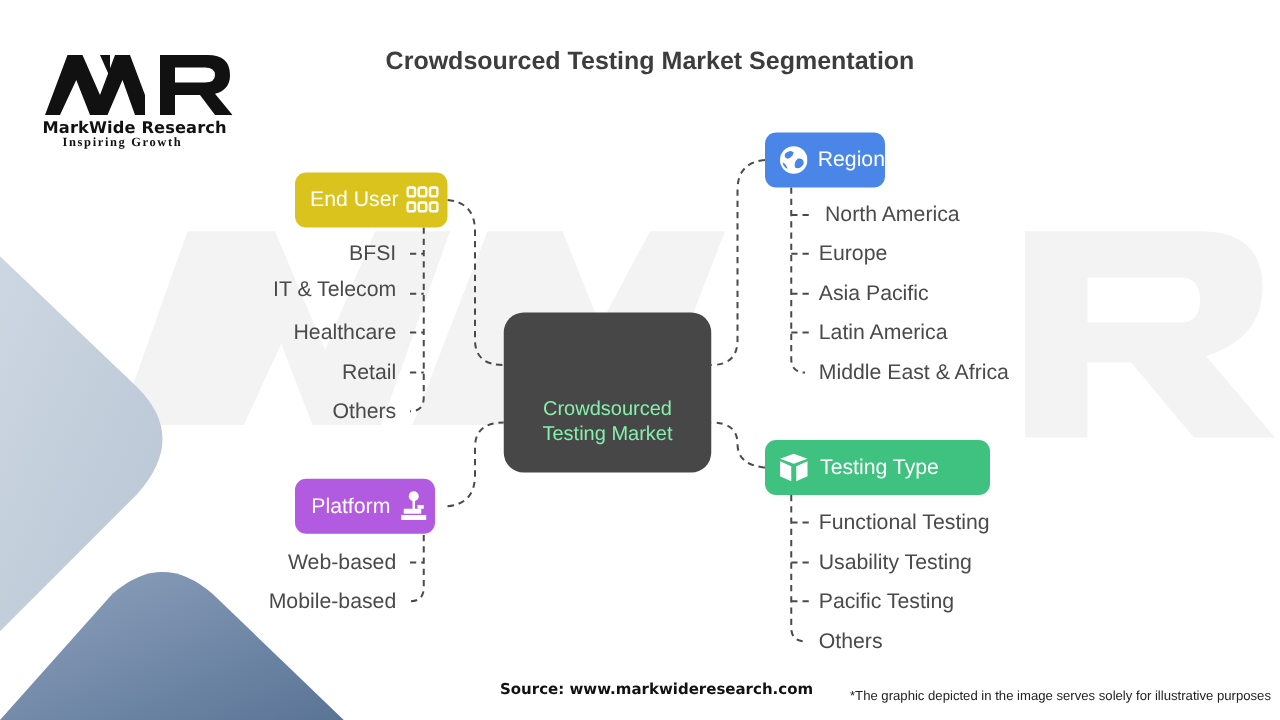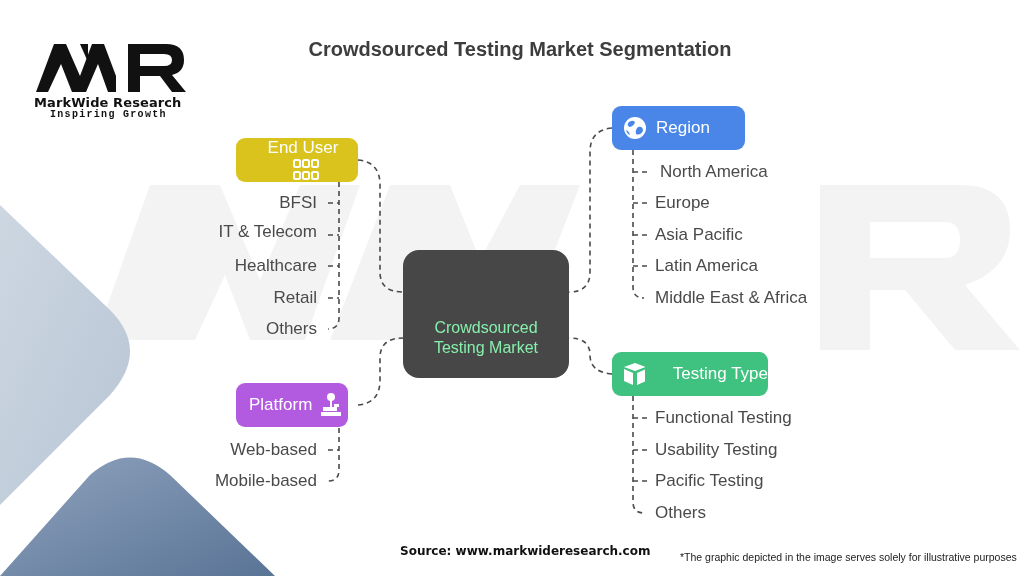--- a/index.html
+++ b/index.html
@@ -1,20 +1,20 @@
 <!DOCTYPE html>
 <html><head>
 <meta charset="utf-8">
 <style>
   html, body { margin:0; padding:0; }
   body { width:1024px; height:576px; position:relative; overflow:hidden; background:#ffffff; font-family:"Liberation Sans", sans-serif; }
   .abs { position:absolute; }
   .bg-svg { position:absolute; left:0; top:0; }
   .logo-text { position:absolute; left:34px; top:95px; font-family:"DejaVu Sans", sans-serif; font-weight:bold; font-size:13px; color:#111; letter-spacing:0.1px; }
-  .logo-sub { position:absolute; left:50px; top:109px; font-family:Liberation Mono, monospace; font-weight:bold; font-size:10px; color:#111; letter-spacing:1.3px; }
+  .logo-sub { position:absolute; left:50px; top:109px; font-family:Liberation Serif, serif; font-weight:bold; font-size:10px; color:#111; letter-spacing:1.3px; }
   .title { position:absolute; left:0; width:1024px; top:38px; text-align:center; font-weight:bold; font-size:20px; color:#3d3d3d; }
   .title span { display:inline-block; margin-left:16px; }
   .cat { position:absolute; height:44px; border-radius:9px; color:#fff; font-size:17px; display:flex; align-items:center; box-sizing:border-box; }
   .cat .lbl { white-space:nowrap; }
   .center { position:absolute; left:403px; top:250px; width:166px; height:128px; background:#474747; border-radius:16px; color:#86efac; font-size:16px; display:flex; align-items:flex-end; justify-content:center; text-align:center; box-sizing:border-box; padding-bottom:20px; line-height:20px; }
   .item { position:absolute; font-size:17px; color:#4a4a4a; white-space:nowrap; }
   .item.r { text-align:right; }
   .source { position:absolute; left:400px; top:544px; font-family:"DejaVu Sans", sans-serif; font-weight:bold; font-size:12px; color:#111;text-align:center; }
   .note { position:absolute; left:680px; top:551px; font-family:"Liberation Sans", sans-serif; font-size:10.5px; color:#222; }
 </style>
@@ -90,21 +90,21 @@
 
 <div class="title"><span>Crowdsourced Testing Market Segmentation</span></div>
 
 <div class="center">
   <div>
     <div>Crowdsourced</div>
     <div>Testing Market</div>
   </div>
 </div>
 
-<div class="cat" style="left:236px;top:138px;width:122px;background:#d9c31c;padding-left:12px;flex-direction:column;">
+<div class="cat" style="left:236px;top:138px;width:122px;background:#d9c31c;padding-left:12px;">
   <span class="lbl">End User</span>
   <svg style="margin-left:6px" width="26" height="24">
     <g fill="none" stroke="#fff" stroke-width="2">
       <rect x="1" y="2" width="6" height="7" rx="1.5"></rect>
         <rect x="10" y="2" width="6" height="7" rx="1.5"></rect>
         <rect x="19" y="2" width="6" height="7" rx="1.5"></rect>
       <rect x="1" y="14" width="6" height="7" rx="1.5"></rect>
         <rect x="10" y="14" width="6" height="7" rx="1.5"></rect>
         <rect x="19" y="14" width="6" height="7" rx="1.5"></rect>
     </g>
@@ -124,34 +124,34 @@
       <rect x="10" y="8" width="2" height="8"></rect>
       <rect x="3" y="15" width="14" height="4"></rect>
       <rect x="14" y="12" width="5" height="3"></rect>
       <rect x="1" y="20" width="20" height="4"></rect>
     </g>
   </svg>
 </div>
 <div class="item r" style="right:707px;top:440px">Web-based</div>
 <div class="item r" style="right:707px;top:471px">Mobile-based</div>
 
-<div class="cat" style="left:612px;top:106px;width:133px;background:#4a86e8;padding-left:10px;">
+<div class="cat" style="left:612px;top:106px;width:96px;background:#4a86e8;padding-left:10px;">
   <svg style="margin-right:8px" width="26" height="26">
     <circle cx="13" cy="13" r="11" fill="#fff"></circle>
     <path d="M6,8 Q10,4 13,7 Q12,11 8,12 Q5,11 6,8 Z M16,12 Q21,11 21,16 Q18,21 14,19 Q13,15 16,12 Z M4,15 Q7,16 8,20 Q5,19 4,15 Z" fill="#4a86e8"></path>
   </svg>
   <span class="lbl">Region</span>
 </div>
 <div class="item" style="left:660px;top:162px">North America</div>
 <div class="item" style="left:655px;top:193px">Europe</div>
 <div class="item" style="left:655px;top:225px">Asia Pacific</div>
 <div class="item" style="left:655px;top:256px">Latin America</div>
 <div class="item" style="left:655px;top:288px">Middle East &amp; Africa</div>
 
-<div class="cat" style="left:612px;top:352px;width:156px;background:#3fc17f;padding-left:10px;gap:20px;">
+<div class="cat" style="left:612px;top:352px;width:180px;background:#3fc17f;padding-left:10px;">
   <svg style="margin-right:8px" width="26" height="26">
     <g fill="#fff">
       <polygon points="13,2 24,6 13,10 2,6"></polygon>
       <polygon points="2,8 11,12 11,24 2,20"></polygon>
       <polygon points="15,12 24,8 24,20 15,24"></polygon>
     </g>
   </svg>
   <span class="lbl">Testing Type</span>
 </div>
 <div class="item" style="left:655px;top:408px">Functional Testing</div>

